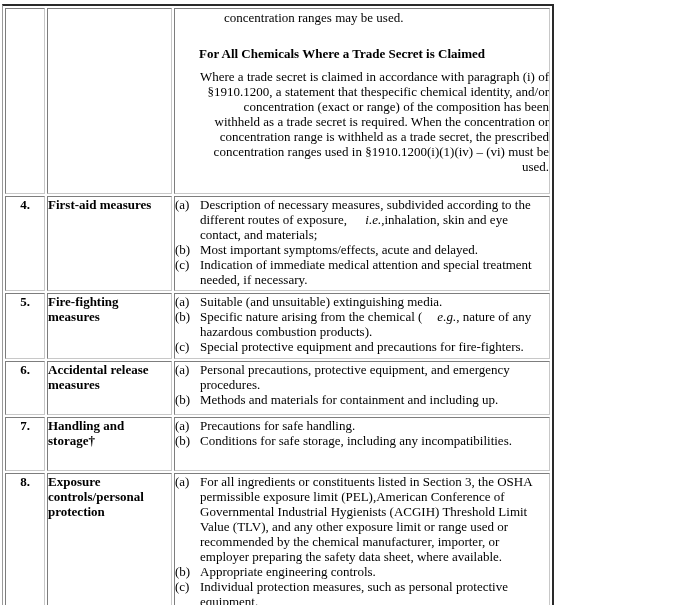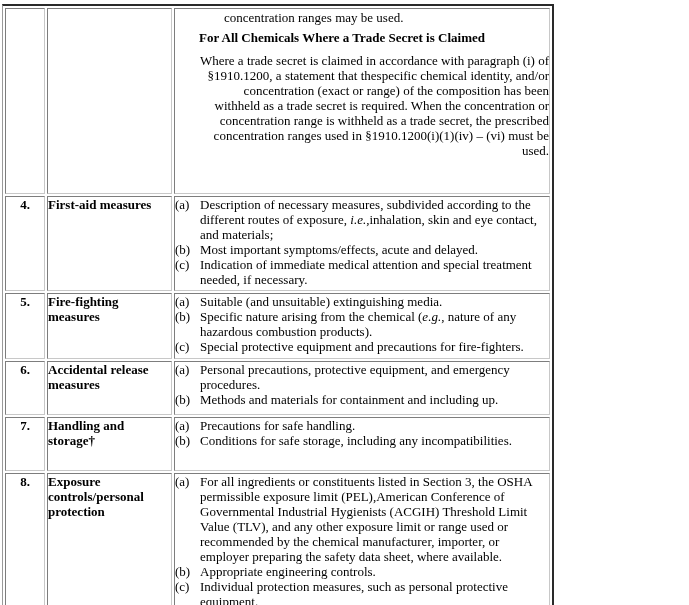--- a/index.html
+++ b/index.html
@@ -54,41 +54,41 @@
   }
   .desc {
     padding: 2px 2px 0 24px;
   }
   .cont-line {
     padding-left: 24px;
     margin: 0;
   }
   .subhead {
     font-weight: bold;
-    margin: 5px 0 8px 0;
+    margin: 21px 0 8px 0;
   }
   .para {
     margin: 0;
     text-align: right;
   }
   .items {
     list-style: none;
     margin: 0;
     padding: 0;
   }
   .items li {
     position: relative;
     padding-left: 25px;
   }
   .items .lbl {
     position: absolute;
     left: 0;
     top: 0;
   }
-  i.it { font-style: italic; }
+  i.it { font-style: italic; margin-left: 15px; }
 
   .row-0 td { height: 183px; }
   .row-4 td { height: 93px; }
   .row-5 td { height: 64px; }
   .row-6 td { height: 52px; }
   .row-7 td { height: 52px; }
   .row-8 td { height: 121px; }
 </style>
 </head>
 <body>

